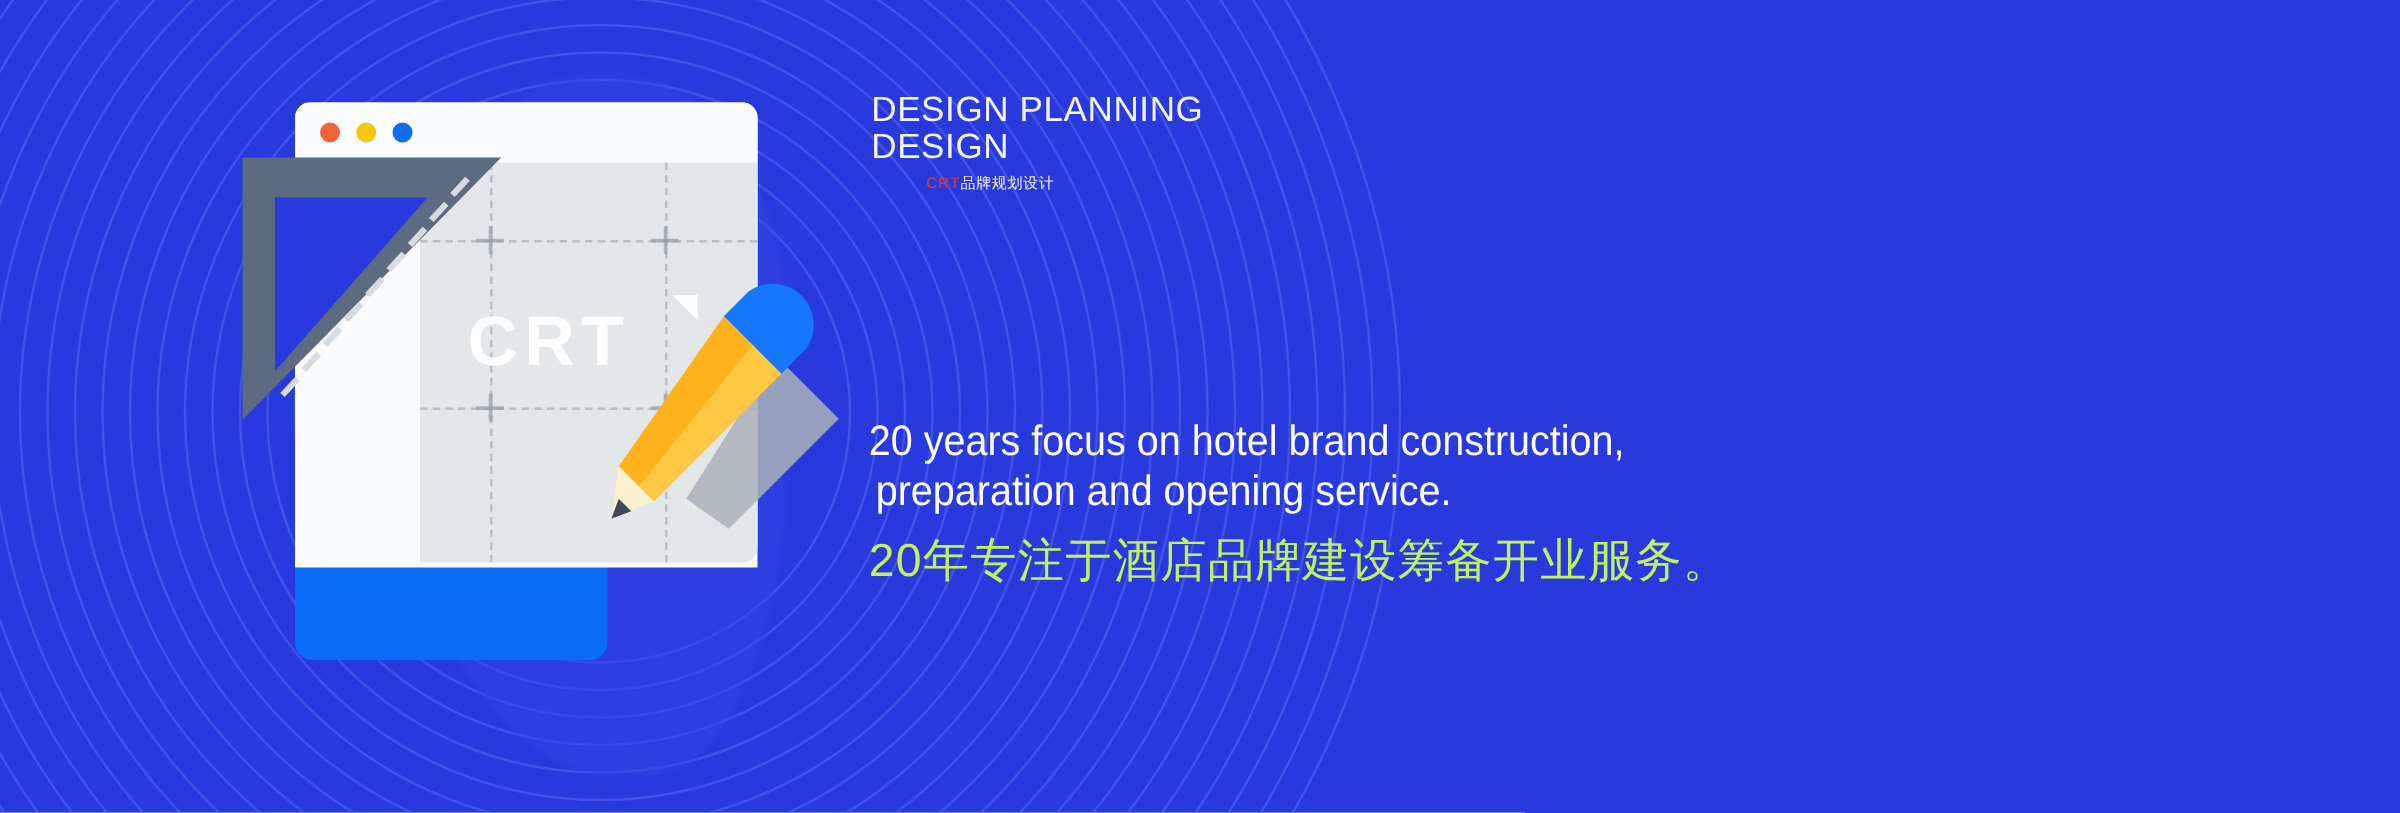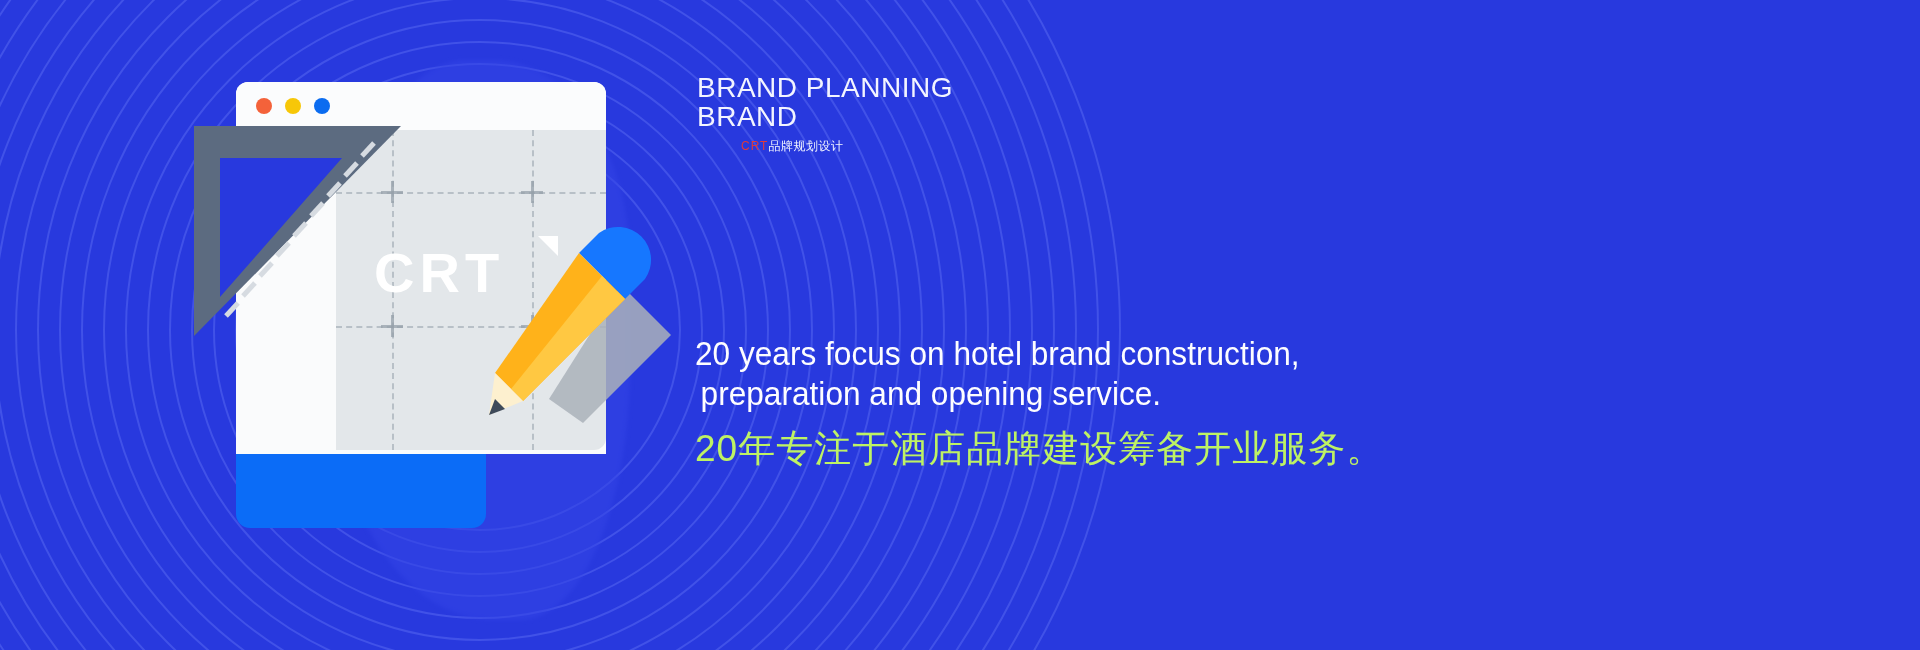--- a/index.html
+++ b/index.html
@@ -285,22 +285,22 @@
         <path d="M127 53 L150 76 L48 178 L36 166 Z" fill="#ffc842"></path>
 
         <path d="M20 150 L48 178 L14 192 Z" fill="#fdf0cf"></path>
 
         <path d="M14 192 L30 186 L20 176 Z" fill="#3e4a5a"></path>
       </svg>
     </div>
   </div>
 
   <div class="headline">
-    <div class="line">BRAND PLANNING</div>
-    <div class="line">BRAND</div>
+    <div class="line">DESIGN PLANNING</div>
+    <div class="line">DESIGN</div>
     <div class="sub-cn">
       <span class="crt">CRT</span><span class="cn">品牌规划设计</span>
     </div>
   </div>
 
   <div class="tagline">
     <div class="en l1">20 years focus on hotel brand construction,</div>
     <div class="en l2">preparation and opening service.</div>
     <div class="cn">20年专注于酒店品牌建设筹备开业服务。</div>
   </div>

